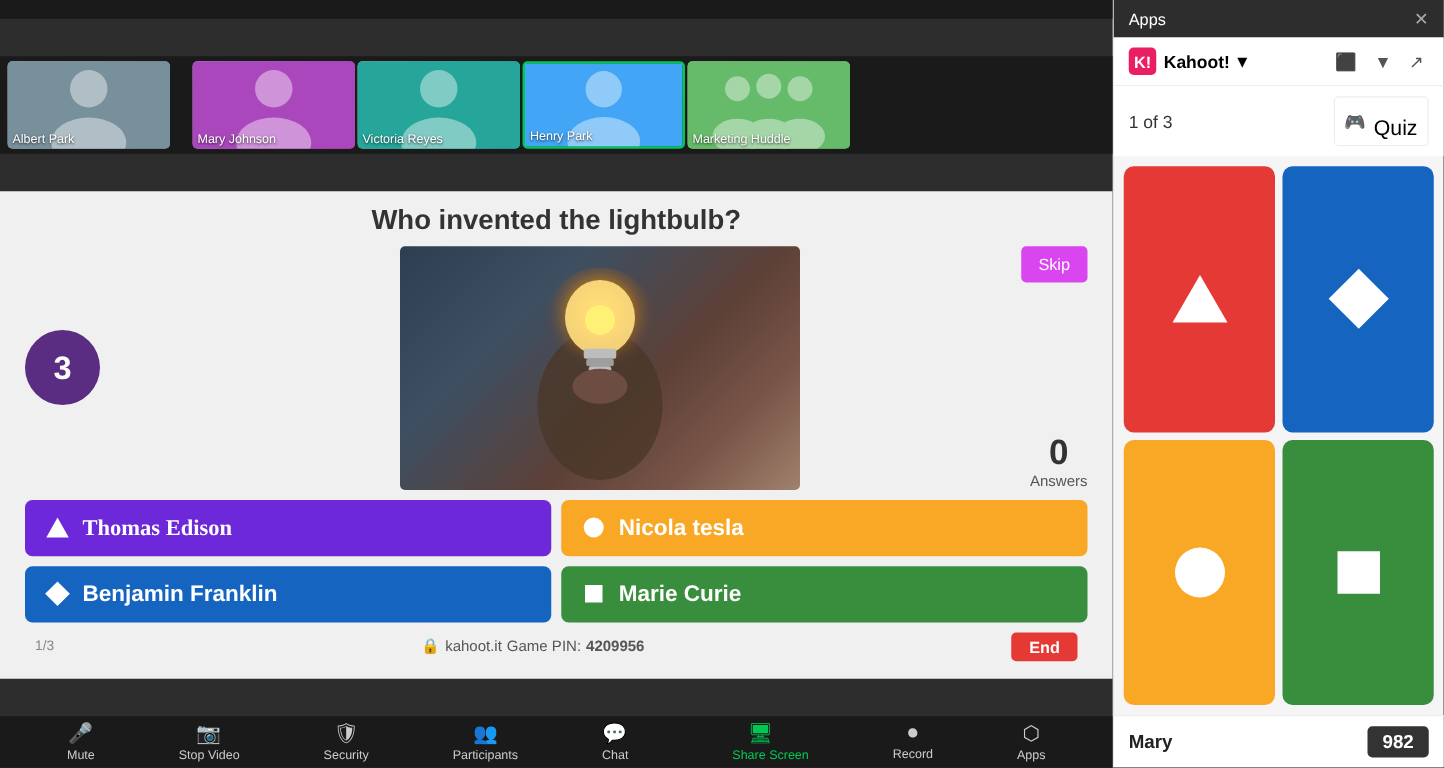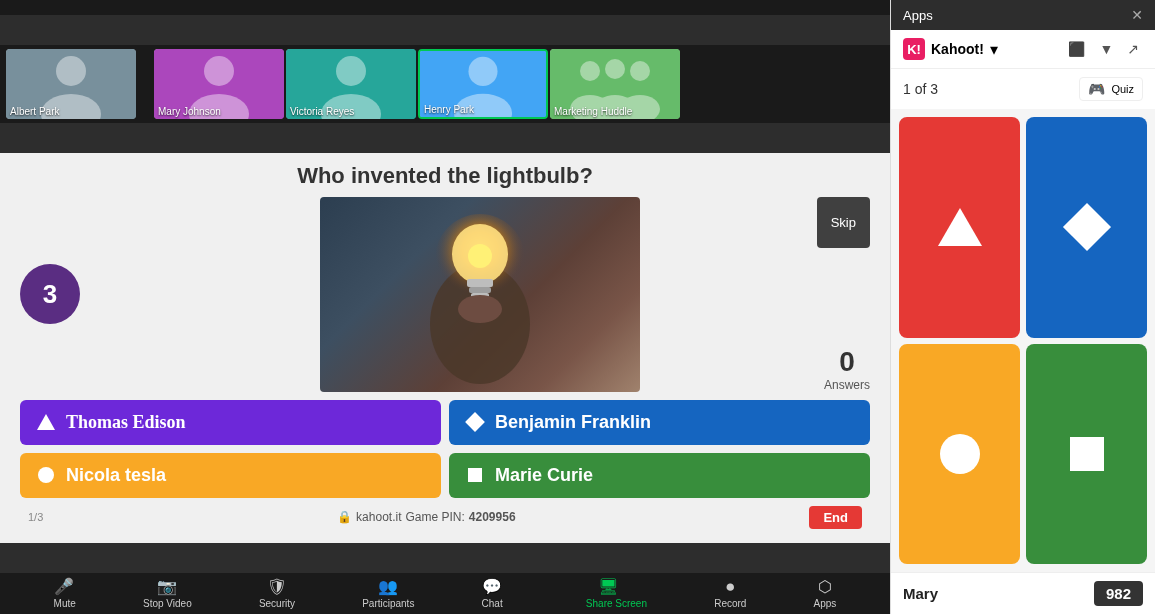--- a/index.html
+++ b/index.html
@@ -135,24 +135,24 @@
       overflow: hidden;
       display: flex;
       align-items: center;
       justify-content: center;
     }
 
     .skip-btn {
       position: absolute;
       top: 0;
       right: 0;
-      background: #404040;
+      background: #d946ef;
       color: white;
       border: none;
-      padding: 18px 14px;
+      padding: 7px 14px;
       border-radius: 4px;
       font-size: 13px;
       cursor: pointer;
     }
 
     .answers-count {
       position: absolute;
       right: 0;
       bottom: 0;
       text-align: center;
@@ -392,22 +392,23 @@
       border: 1px solid #eee;
       border-radius: 4px;
       padding: 3px 8px;
     }
 
     .quiz-icon {
       font-size: 14px;
     }
 
     .quiz-label {
-      font-size: 11px;
+      font-size: 17px;
       font-weight: 500;
+      margin-top: 12px;
     }
 
     
     .kahoot-answers-grid {
       display: grid;
       grid-template-columns: 1fr 1fr;
       gap: 6px;
       padding: 8px;
       flex: 1;
     }
@@ -620,32 +621,32 @@
       </div>
 
       <div class="answers-grid">
         <button class="answer-btn answer-red">
           <span class="shape-icon">
             <div class="triangle-shape"></div>
           </span>
           <span class="answer-text">Thomas Edison</span>
         </button>
 
+        <button class="answer-btn answer-yellow">
+          <span class="shape-icon">
+            <div class="circle-shape"></div>
+          </span>
+          <span class="answer-text">Nicola tesla</span>
+        </button>
+
         <button class="answer-btn answer-blue">
           <span class="shape-icon">
             <div class="diamond-shape"></div>
           </span>
           <span class="answer-text">Benjamin Franklin</span>
-        </button>
-
-        <button class="answer-btn answer-yellow">
-          <span class="shape-icon">
-            <div class="circle-shape"></div>
-          </span>
-          <span class="answer-text">Nicola tesla</span>
         </button>
 
         <button class="answer-btn answer-green">
           <span class="shape-icon">
             <div class="square-shape"></div>
           </span>
           <span class="answer-text">Marie Curie</span>
         </button>
       </div>
 

